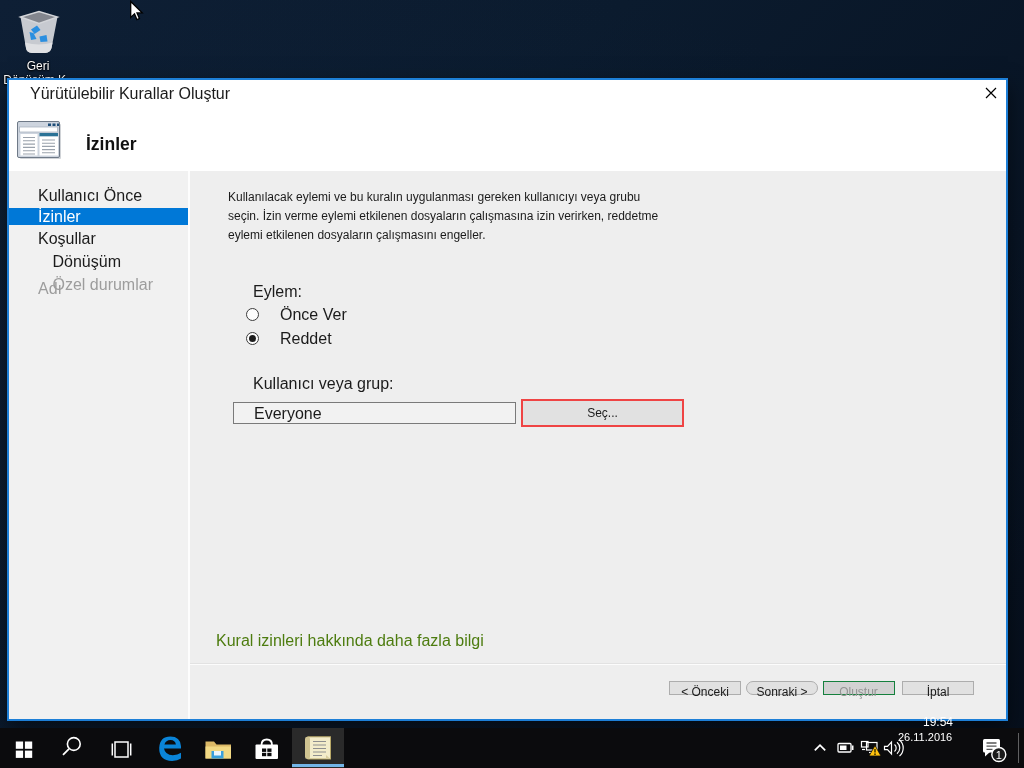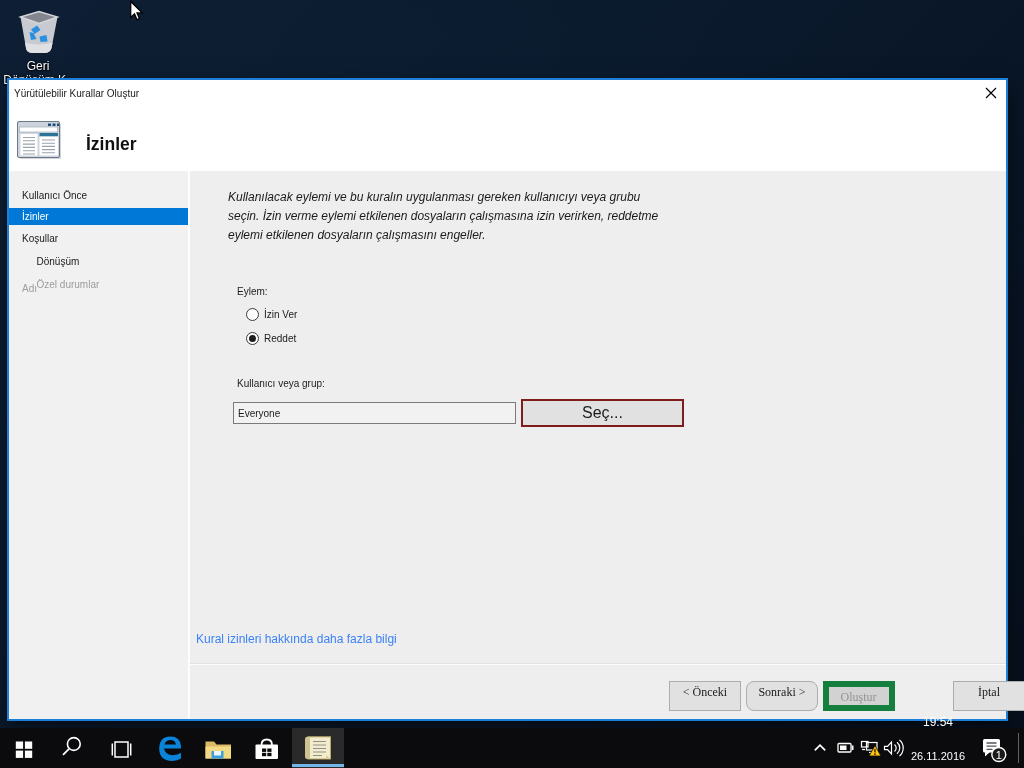--- a/index.html
+++ b/index.html
@@ -9,45 +9,45 @@
     radial-gradient(ellipse 700px 420px at 38% 52%, rgba(28,62,98,.45) 0%, rgba(14,34,58,.2) 55%, rgba(0,0,0,0) 100%),
     linear-gradient(135deg, #0e1f35 0%, #0b1b2e 35%, #081424 70%, #060f1c 100%);
 }
 .abs { position:absolute; }
 
 #dlgbg { left:7px; top:78px; width:1001px; height:643px; background:#eeeeee; border:2px solid #1d7fd7; box-shadow:0 8px 20px rgba(0,0,0,.5); }
 #dlghdr { left:9px; top:80px; width:997px; height:91px; background:#ffffff; }
 #sidebar { left:9px; top:171px; width:179px; height:548px; background:#f1f1f1; }
 #sidediv { left:188px; top:171px; width:2px; height:548px; background:#fdfdfd; }
 #hl { left:9px; top:207.5px; width:179px; height:17px; background:#0078d7; }
-.t12 { font-size:10px; color:#1b1b1b; line-height:15px; white-space:nowrap; }
+.t12 { font-size:16px; color:#1b1b1b; line-height:15px; white-space:nowrap;margin-left:16px; }
 .gray { color:#9d9d9d; }
 #title { left:14px; top:85.5px; }
 #hdrname { left:86px; top:134px; font-size:17.5px; font-weight:bold; color:#111; }
-#para { left:228px; top:187.5px; font-size:12px; color:#1b1b1b; line-height:19.2px;font-style:italic; }
+#para { left:228px; top:187.5px; font-size:12px; color:#1b1b1b; line-height:19.2px; }
 #seprule { left:190px; top:663px; width:816px; height:2px; background:#fcfcfc; border-top:1px solid #e2e2e2; }
 
 #inp { left:233px; top:402px; width:283px; height:22px; background:#f2f2f2; border:1px solid #7a7a7a; }
 #inptxt { left:238px; top:406px; }
-#secbtn { left:521px; top:399px; width:163px; height:28px; background:#e1e1e1; border:2px solid #7f1d1d; text-align:center; line-height:24px; font-size:16px; color:#1b1b1b; }
-.btn { top:681px; width:72px; height:30px; background:#e1e1e1; border:1px solid #adadad; text-align:center; line-height:20px; font-size:12px; color:#1b1b1b;font-family:Liberation Serif, serif; }
+#secbtn { left:521px; top:399px; width:163px; height:28px; background:#e1e1e1; border:2px solid #ef4444; text-align:center; line-height:24px; font-size:12px; color:#1b1b1b; }
+.btn { top:681px; width:72px; height:14px; background:#e1e1e1; border:1px solid #adadad; text-align:center; line-height:20px; font-size:12px; color:#1b1b1b; }
 #btn-onceki { left:669px; }
 #btn-sonraki { left:746px;border-radius:8px; }
-#btn-olustur { left:822.5px; background:#d2d2d2; border:6px solid #15803d; color:#949494; }
-#btn-iptal { left:953px; }
-#link { left:196px; top:631.5px; font-size:12px; color:#3b82f6; }
+#btn-olustur { left:822.5px; background:#d2d2d2; border:1px solid #15803d; color:#949494; }
+#btn-iptal { left:902px; }
+#link { left:216px; top:631.5px; font-size:16px; color:#4d7c0f; }
 
 .radio { width:13px; height:13px; border:1px solid #3c3c3c; border-radius:50%; background:#fdfdfd; }
 .radio.sel::after { content:""; position:absolute; left:2px; top:2px; width:7px; height:7px; border-radius:50%; background:#1d1d1d; }
 
 #taskbar { left:0; top:728px; width:1024px; height:40px; background:#0b0b0d; }
 #appcell { left:292px; top:728px; width:52px; height:40px; background:#2a2a2a; }
 #appline { left:292px; top:764px; width:52px; height:3px; background:#72b5e8; }
 #clock1 { left:898px; top:716px; width:80px; text-align:center; font-size:12px; color:#fff; line-height:13px;}
-#clock2 { left:898px; top:750px; width:80px; text-align:center; font-size:11px; color:#fff; line-height:13px;}
+#clock2 { left:898px; top:731px; width:80px; text-align:left; font-size:11px; color:#fff; line-height:13px;}
 #showdesk { left:1018px; top:733px; width:1px; height:30px; background:rgba(255,255,255,.35); }
 
 .binlabel { width:120px; left:-22px; text-align:center; font-size:12px; color:#fff; text-shadow:0 1px 2px #000, 0 0 2px #000; }
 </style>
 </head>
 <body>
 
 <svg class="abs" style="left:18px; top:8px;" width="42" height="48" viewBox="0 0 42 48">
   <path d="M2.5,9 L8,40 Q8.5,44.5 14,45 L27,45 Q32.5,44.5 33.5,40 L39.5,9 Z" fill="#c7cad0"></path>
   <path d="M7,34.5 L8,40 Q8.5,44.5 14,45 L27,45 Q32.5,44.5 33.5,40 L34.6,34.5 Q21,38.5 7,34.5 Z" fill="#dfe0e3"></path>
@@ -94,21 +94,21 @@
 <div class="abs t12" style="left:22px; top:187.5px;">Kullanıcı Önce</div>
 <div class="abs t12" style="left:22px; top:209px; color:#fff;">İzinler</div>
 <div class="abs t12" style="left:22px; top:231px;">Koşullar</div>
 <div class="abs t12" style="left:36.5px; top:253.5px;">Dönüşüm</div>
 <div class="abs t12 gray" style="left:36.5px; top:276.5px;">Özel durumlar</div>
 <div class="abs t12 gray" style="left:22px; top:281px;">Adı</div>
 
 <div class="abs" id="para">Kullanılacak eylemi ve bu kuralın uygulanması gereken kullanıcıyı veya grubu<br>seçin. İzin verme eylemi etkilenen dosyaların çalışmasına izin verirken, reddetme<br>eylemi etkilenen dosyaların çalışmasını engeller.</div>
 <div class="abs t12" style="left:237px; top:283.5px;">Eylem:</div>
 <div class="abs radio" style="left:246px; top:308px;"></div>
-<div class="abs t12" style="left:264px; top:307px;">İzin Ver</div>
+<div class="abs t12" style="left:264px; top:307px;">Önce Ver</div>
 <div class="abs radio sel" style="left:246px; top:332px;"></div>
 <div class="abs t12" style="left:264px; top:331px;text-align:right;">Reddet</div>
 <div class="abs t12" style="left:237px; top:376px;">Kullanıcı veya grup:</div>
 <div class="abs" id="inp"></div>
 <div class="abs t12" id="inptxt">Everyone</div>
 <div class="abs" id="secbtn">Seç...</div>
 <div class="abs" id="link">Kural izinleri hakkında daha fazla bilgi</div>
 <div class="abs" id="seprule"></div>
 <div class="abs btn" id="btn-onceki">&lt; Önceki</div>
 <div class="abs btn" id="btn-sonraki">Sonraki &gt;</div>

